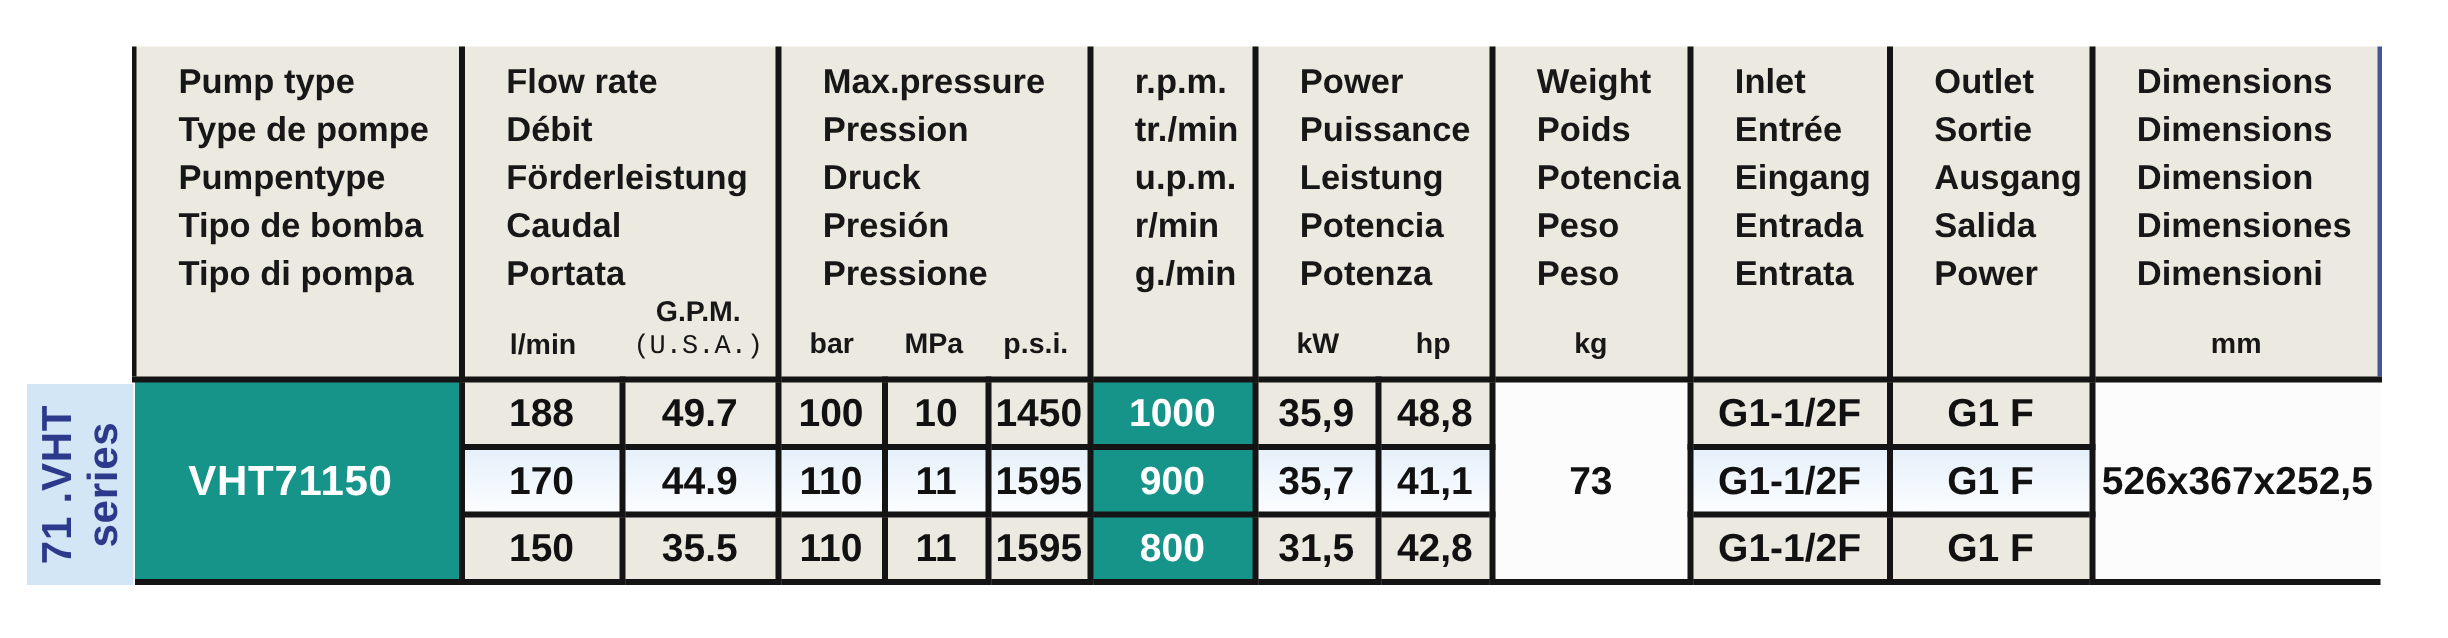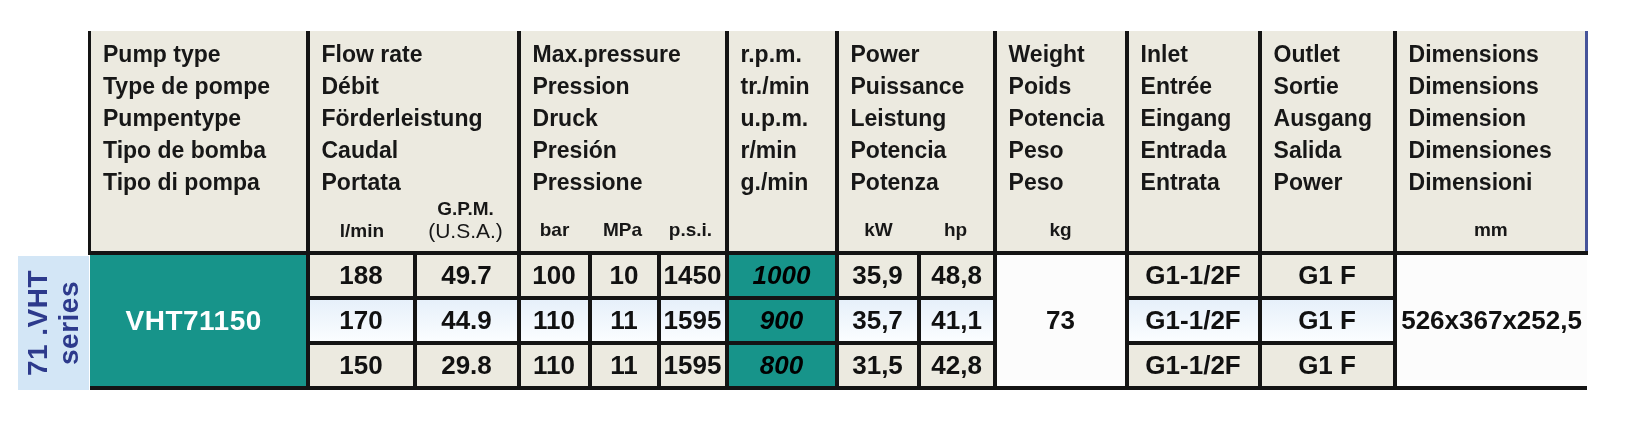--- a/index.html
+++ b/index.html
@@ -23,37 +23,37 @@
 
   
   table.spec{position:absolute;left:88px;top:31px;width:1497px;
     border-collapse:collapse;table-layout:fixed;}
   th,td{border:4px solid var(--ink);}
   thead th{border-top:none;background:var(--beige);text-align:left;vertical-align:top;
     height:222px;padding:0;}
   thead th.first{border-left:3px solid var(--ink);}
   thead th.last{border-right:3px solid var(--navy-border);}
   .hwrap{display:flex;flex-direction:column;justify-content:space-between;height:212px;padding:7px 0 2px 0;}
-  .hlines{padding-left:12px;font-weight:bold;font-size:23px;line-height:32px;color:#171717;white-space:nowrap;}
+  .hlines{padding-left:28px;font-weight:bold;font-size:23px;line-height:32px;color:#171717;white-space:nowrap;}
   .units{display:flex;align-items:flex-end;font-weight:bold;font-size:19px;color:#171717;}
   .u{text-align:center;}
   .u-lmin{flex:107 0 0;}
   .u-gpm{flex:104 0 0;display:flex;flex-direction:column;align-items:center;line-height:22px;justify-content:center;}
-  .gpm-note{font-weight:normal;font-size:21px;}
+  .gpm-note{font-weight:normal;font-size:18px;font-family:Liberation Mono, monospace;}
   .u-press{flex:1 0 0;margin-top:12px;}
   .u-kw{flex:82 0 0;}
   .u-hp{flex:76 0 0;}
   .u-full{width:100%;}
 
   tbody td{height:45px;text-align:center;font-weight:bold;font-size:26px;color:#111;
     background:var(--beige);padding:0;}
   tbody tr.alt td{background:linear-gradient(180deg,#E6F0FA 0%,#FBFDFF 100%);}
   td.pumpname{background:var(--teal);color:#ffffff;text-align:left;padding-left:36px;
     font-size:28px;border-left:none;letter-spacing:.5px;}
-  td.rpm{background:var(--teal) !important;color:#000000;font-style:italic;}
+  td.rpm{background:var(--teal) !important;color:#ffffff;}
   td.spanwhite{background:var(--white-cell) !important;}
   td.dims{border-right:none;}
   tbody tr:last-child td{border-bottom:4px solid var(--ink);}
 </style>
 </head>
 <body>
 
 <div class="stage">
 
   <div class="series-tab">
@@ -229,21 +229,21 @@
         <td>11</td>
         <td>1595</td>
         <td class="rpm">900</td>
         <td>35,7</td>
         <td>41,1</td>
         <td>G1-1/2F</td>
         <td>G1 F</td>
       </tr>
       <tr>
         <td>150</td>
-        <td>29.8</td>
+        <td>35.5</td>
         <td>110</td>
         <td>11</td>
         <td>1595</td>
         <td class="rpm">800</td>
         <td>31,5</td>
         <td>42,8</td>
         <td>G1-1/2F</td>
         <td>G1 F</td>
       </tr>
     </tbody>

